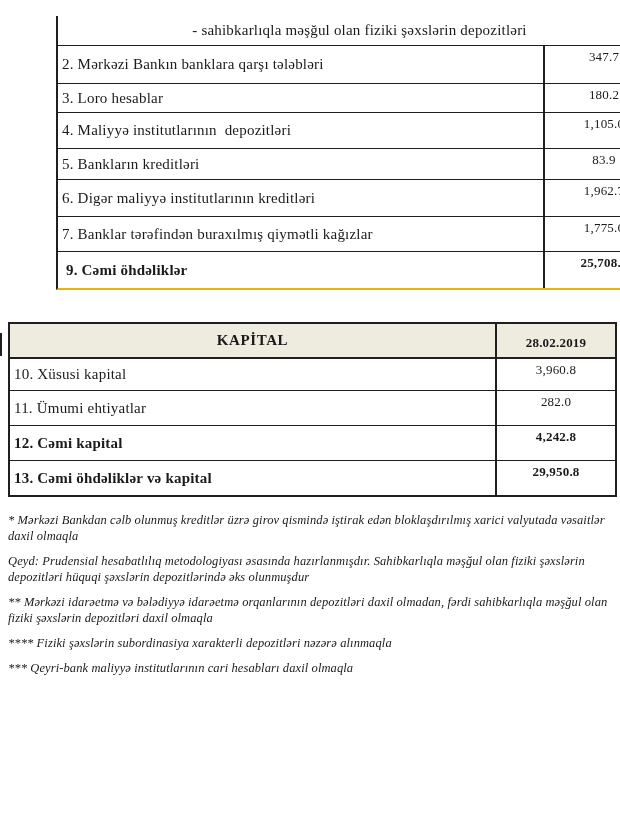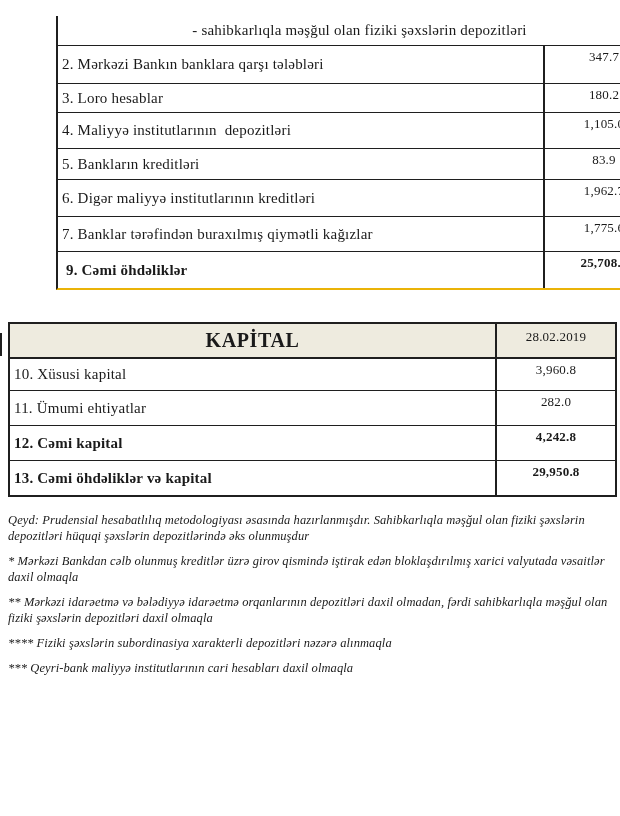--- a/index.html
+++ b/index.html
@@ -75,26 +75,26 @@
     letter-spacing: 0.2px;
     box-sizing: border-box;
   }
   .bold {
     font-weight: bold;
   }
   .header-row .label-cell {
     justify-content: center;
     text-align: center;
     font-weight: bold;
-    font-size: 20px;
+    font-size: 15px;
     letter-spacing: 0.6px;
   }
   .header-row .value-cell {
-    font-weight: normal;
-    padding-top: 5px;
+    font-weight: bold;
+    padding-top: 11px;
   }
 
   .edge-mark {
     position: absolute;
     left: 0;
     top: 333px;
     width: 2px;
     height: 23px;
     background: #1f1f1f;
   }
@@ -169,18 +169,18 @@
     <div class="label-cell bold">12. Cəmi kapital</div>
     <div class="value-cell bold">4,242.8</div>
   </div>
   <div class="t-row" style="min-height:34px">
     <div class="label-cell bold">13. Cəmi öhdəliklər və kapital</div>
     <div class="value-cell bold">29,950.8</div>
   </div>
 </div>
 
 <div class="footnotes">
+  <p>* Mərkəzi Bankdan cəlb olunmuş kreditlər üzrə girov qismində iştirak edən bloklaşdırılmış xarici valyutada vəsaitlər daxil olmaqla</p>
   <p>Qeyd: Prudensial hesabatlılıq metodologiyası əsasında hazırlanmışdır. Sahibkarlıqla məşğul olan fiziki şəxslərin depozitləri hüquqi şəxslərin depozitlərində əks olunmuşdur</p>
-  <p>* Mərkəzi Bankdan cəlb olunmuş kreditlər üzrə girov qismində iştirak edən bloklaşdırılmış xarici valyutada vəsaitlər daxil olmaqla</p>
   <p>** Mərkəzi idarəetmə və bələdiyyə idarəetmə orqanlarının depozitləri daxil olmadan, fərdi sahibkarlıqla məşğul olan fiziki şəxslərin depozitləri daxil olmaqla</p>
   <p>**** Fiziki şəxslərin subordinasiya xarakterli depozitləri nəzərə alınmaqla</p>
   <p>*** Qeyri-bank maliyyə institutlarının cari hesabları daxil olmaqla</p>
 </div>
 
 </body></html>

